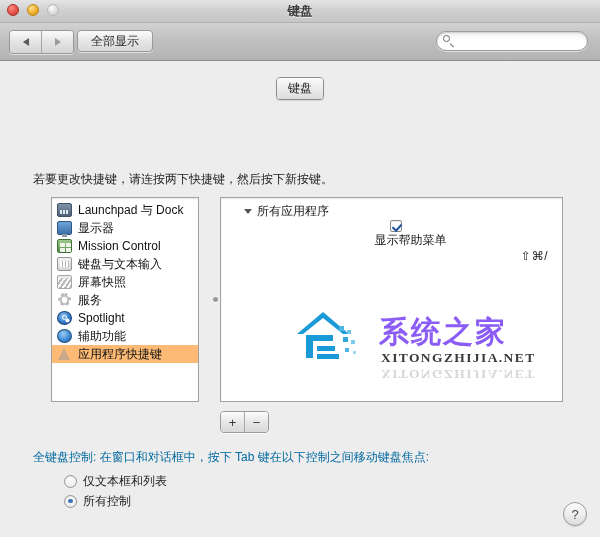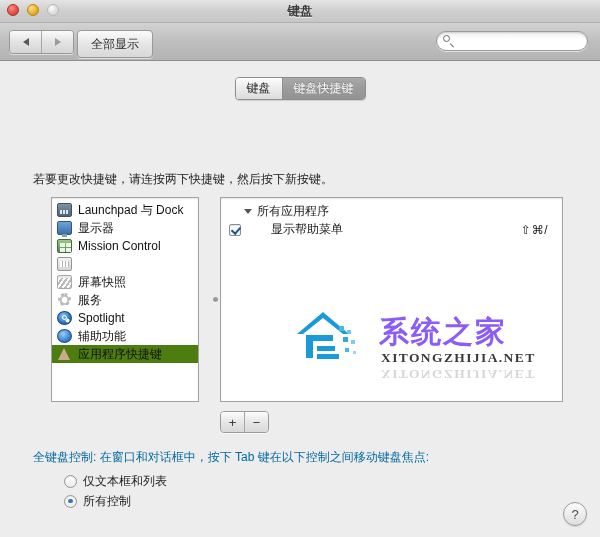--- a/index.html
+++ b/index.html
@@ -105,21 +105,21 @@
     border-top: 4.5px solid transparent;
     border-bottom: 4.5px solid transparent;
   }
   .arrow.left  { border-right: 6px solid #5a5a5a; }
   .arrow.right { border-left: 6px solid #9a9a9a; }
 
   .showall {
     position: absolute;
     left: 77px;
     top: 7px;
-    height: 28px;
+    height: 22px;
     min-width: 76px;
     padding: 4px 10px;
     box-sizing: border-box;
     display: flex;
     align-items: center;
     justify-content: center;
     font-size: 12px;
     color: #2b2b2b;
     border: 1px solid #999;
     border-radius: 4px;
@@ -273,21 +273,21 @@
     padding: 3px 0 0 0;
   }
   .catrow {
     display: flex;
     align-items: center;
     height: 18px;
     padding-left: 5px;
     font-size: 12px;
     color: #111;
   }
-  .catrow.selected { background: #4d7c0f; }
+  .catrow.selected { background: #fdba74; }
   .caticon {
     width: 15px;
     height: 14px;
     margin-right: 6px;
     flex: none;
     position: relative;
   }
   .catlabel { white-space: nowrap; }
 
   
@@ -438,20 +438,21 @@
     border-top: 5.5px solid #555;
     margin-right: 5px;
   }
   .tree-item {
     display: flex;
     align-items: center;
     height: 19px;
     padding-left: 8px;
     font-size: 12px;
     color: #1a1a1a;
+    flex-direction: column;
   }
   .chk {
     width: 12px;
     height: 12px;
     border: 1px solid #8b8b8b;
     border-radius: 2px;
     background: linear-gradient(to bottom, #ffffff 0%, #eef4fb 100%);
     position: relative;
     flex: none;
     box-sizing: border-box;
@@ -654,21 +655,20 @@
       <span class="search-glyph"></span>
       <input class="search-input" type="text" value="" placeholder="" style="">
     </div>
   </div>
 
   <div class="content">
 
     <div class="tabstrip">
       <div class="tabs">
         <div class="tab">键盘</div>
-        <div class="tab active">键盘快捷键</div>
       </div>
     </div>
 
     <div class="hint">若要更改快捷键，请连按两下快捷键，然后按下新按键。</div>
 
     <div class="panes">
 
       <div class="pane left">
         <ul class="catlist">
           <li class="catrow">
@@ -678,20 +678,21 @@
           <li class="catrow">
             <span class="caticon ic-display"></span>
             <span class="catlabel">显示器</span>
           </li>
           <li class="catrow">
             <span class="caticon ic-mission"></span>
             <span class="catlabel">Mission Control</span>
           </li>
           <li class="catrow">
             <span class="caticon ic-keyboard"></span>
+            <span class="catlabel">键盘与文本输入</span>
           </li>
           <li class="catrow">
             <span class="caticon ic-screenshot"></span>
             <span class="catlabel">屏幕快照</span>
           </li>
           <li class="catrow">
             <span class="caticon ic-services"></span>
             <span class="catlabel">服务</span>
           </li>
           <li class="catrow">

